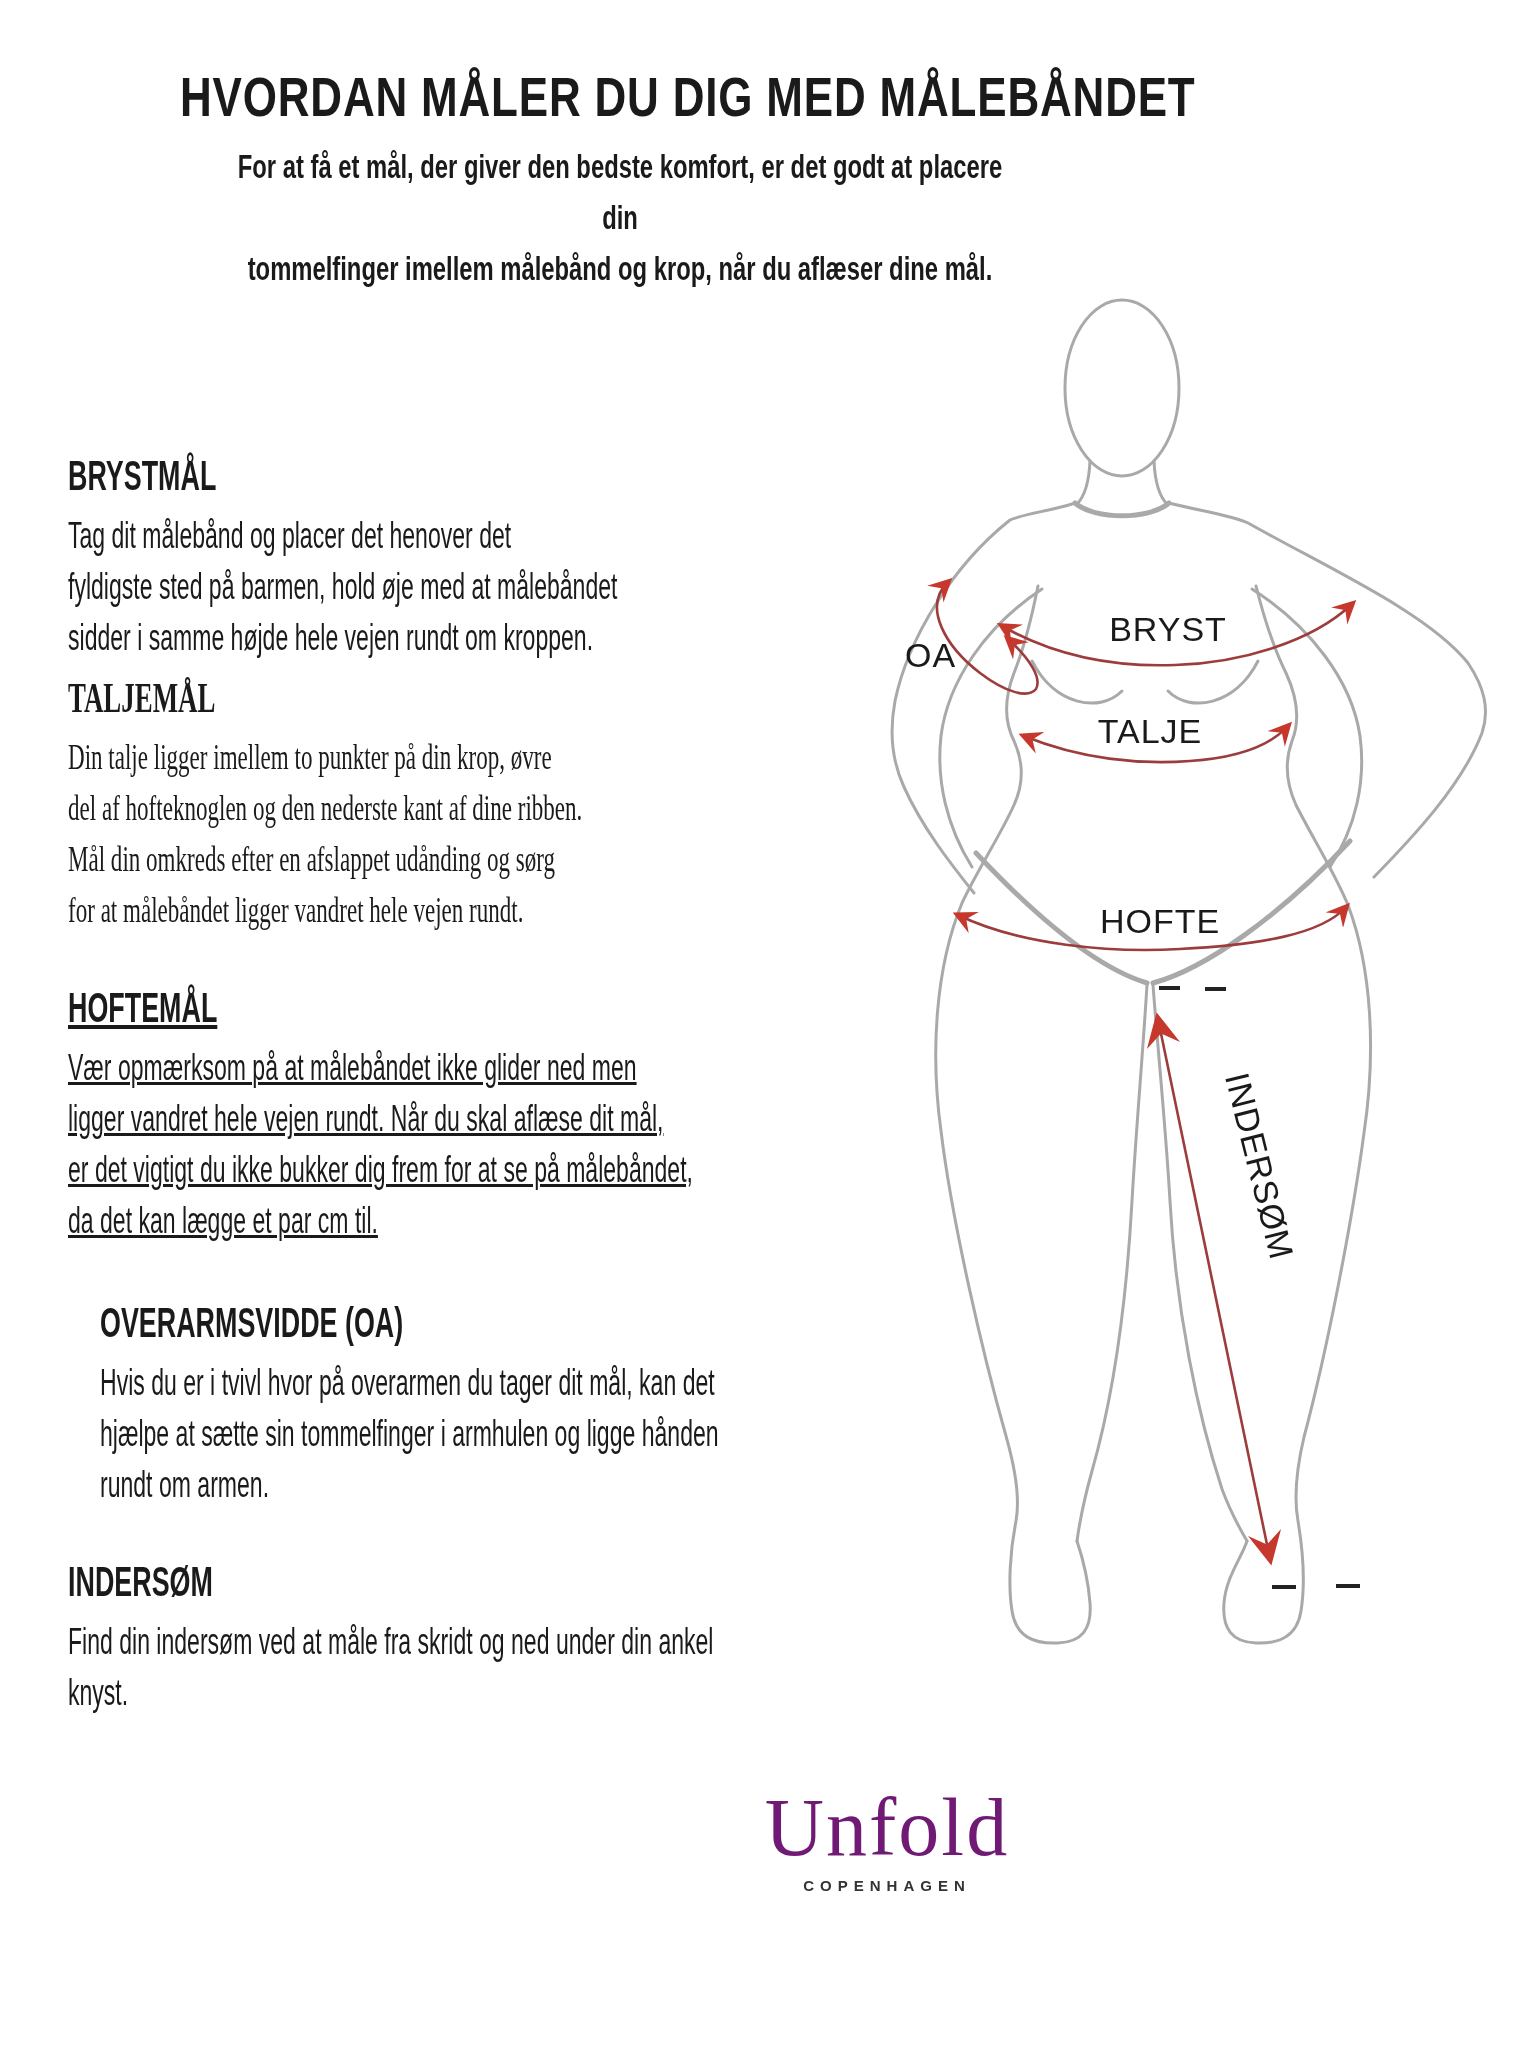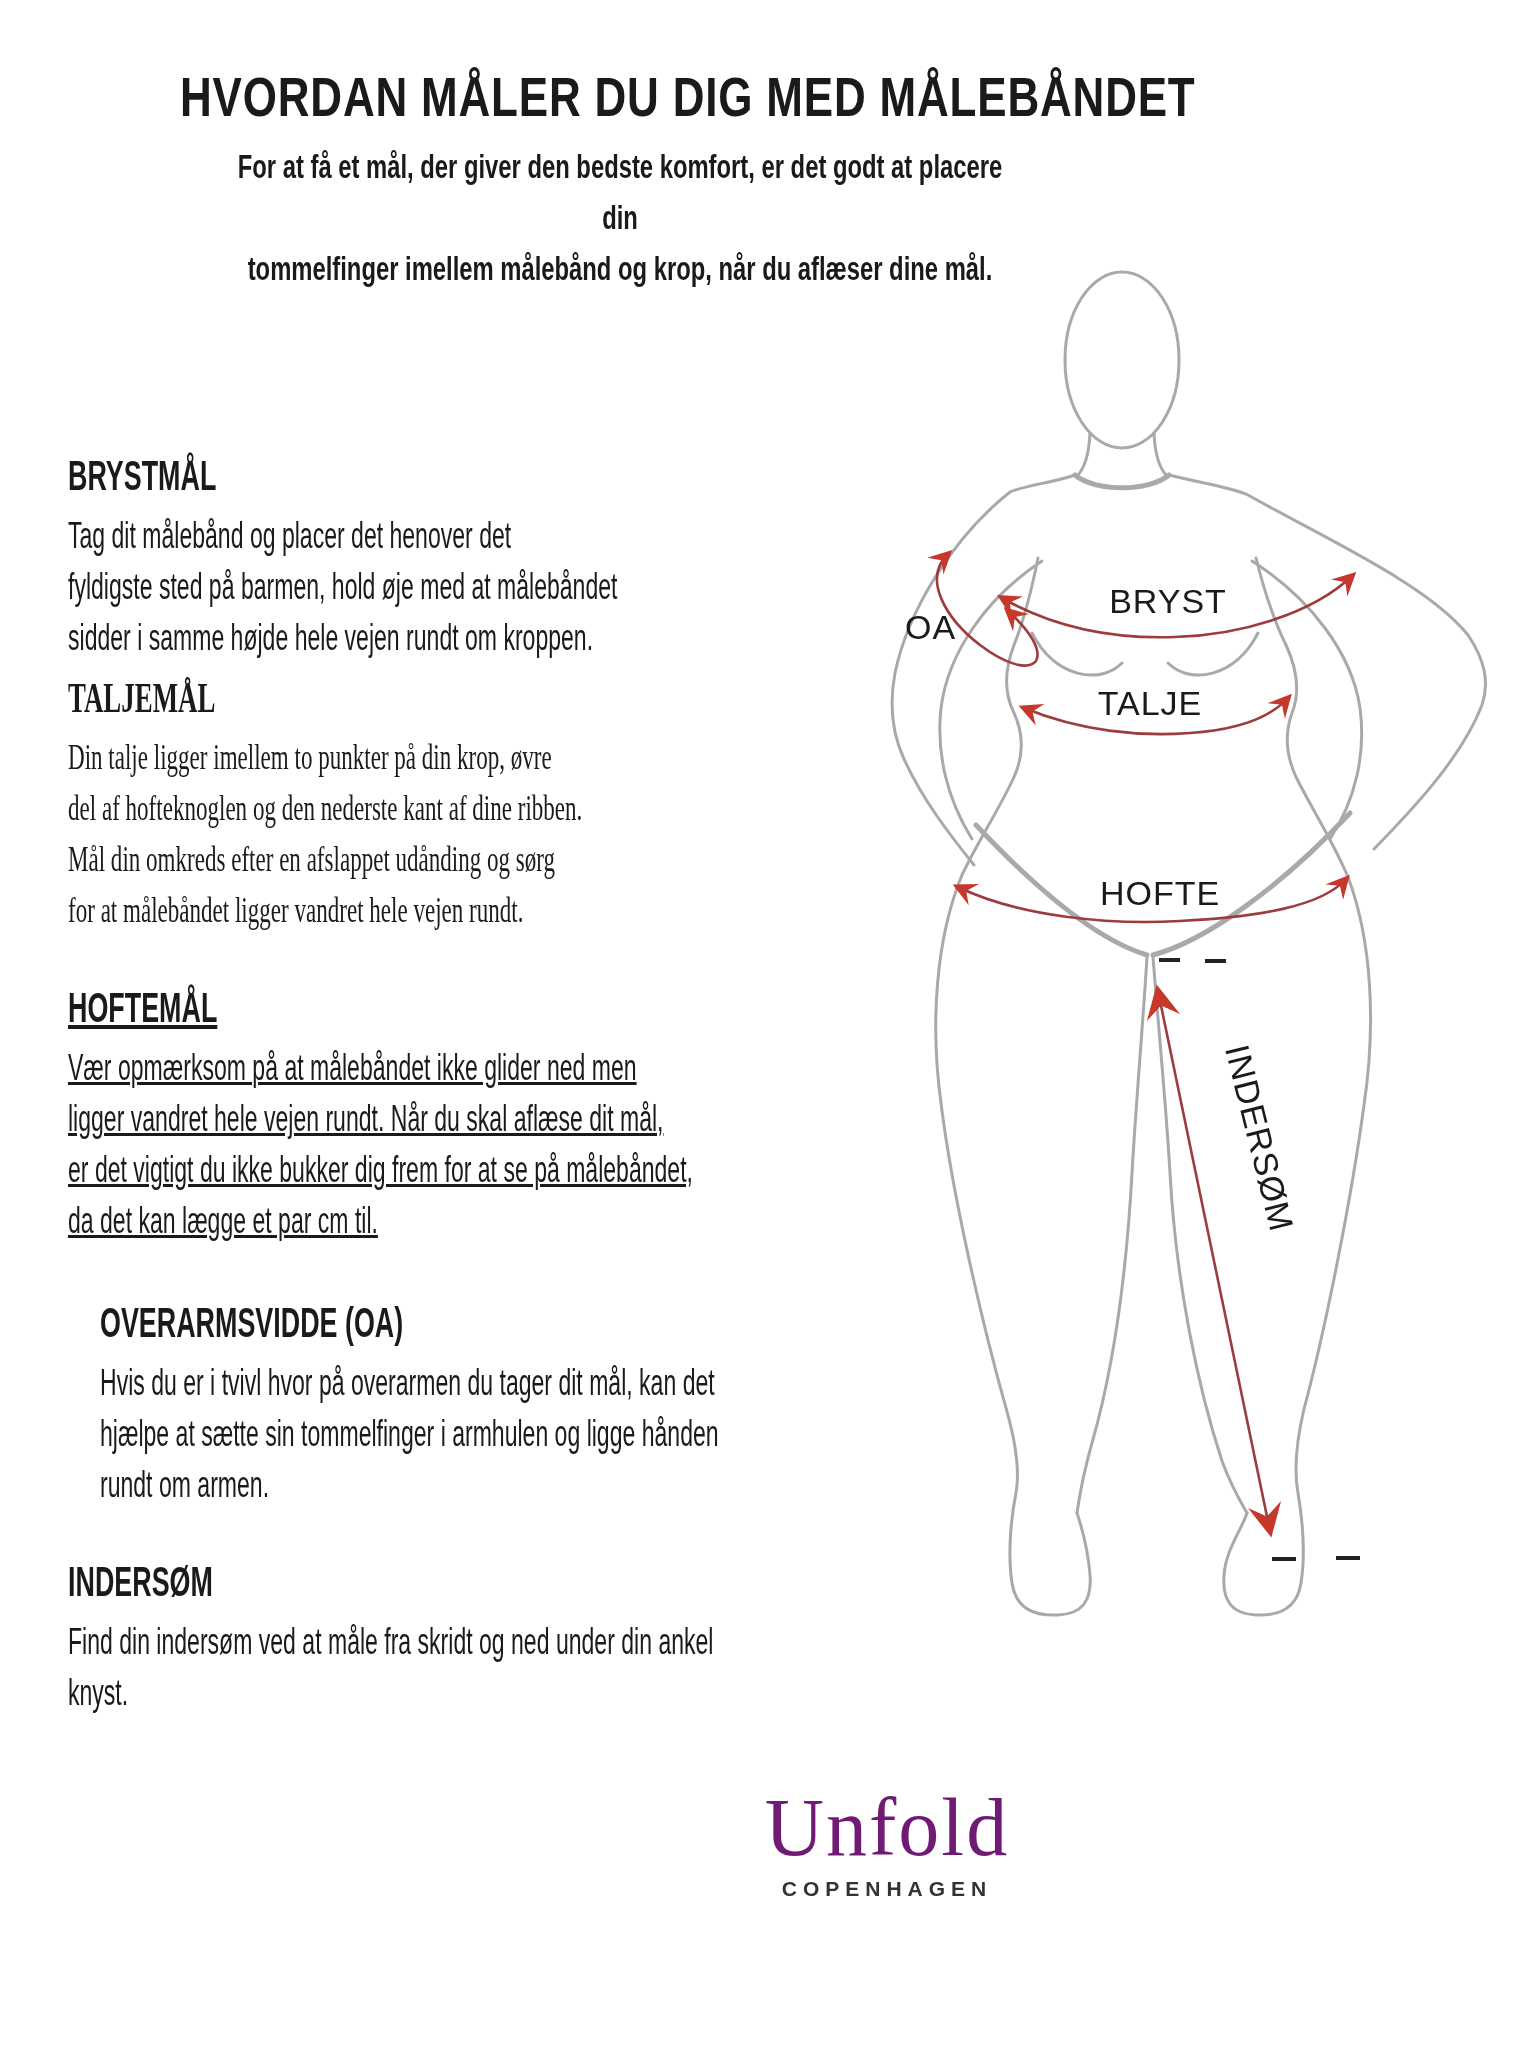--- a/index.html
+++ b/index.html
@@ -27,34 +27,34 @@
   .sec p{margin-top:10px;font-size:36px;font-weight:400;line-height:1.42;
     white-space:pre;width:1250px;
     transform:scaleX(.64);transform-origin:left top;}
   #sec-bryst{top:404px;margin-top:48px;}
   #sec-talje{top:674px;font-family:Liberation Serif, serif;}
   #sec-hofte{top:984px;text-decoration:underline;}
   #sec-oa{top:1299px;margin-left:32px;}
   #sec-indersom{top:1558px;}
 
   
-  #figure-wrap{left:820px;top:164px;width:706px;height:1440px;}
+  #figure-wrap{left:820px;top:192px;width:706px;height:1440px;}
   .bodyline{stroke:var(--body_outline);fill:none;stroke-width:3;stroke-linecap:round;}
   .bodyline-thick{stroke:var(--body_outline);fill:none;stroke-width:5;stroke-linecap:round;}
   .mline{stroke:var(--measure_line);fill:none;stroke-width:2.6;stroke-linecap:round;}
   .mark{stroke:#222;stroke-width:4;stroke-linecap:butt;}
   .figlabel{font-family:"Liberation Sans",sans-serif;font-size:34px;fill:var(--text);
     letter-spacing:1px;}
   .arrfill{fill:var(--arrowhead);}
 
   
   #logo{left:687px;top:1752px;width:400px;text-align:center;}
   #logo-name{font-family:"Liberation Serif","DejaVu Serif",serif;font-size:82px;
     font-weight:400;color:#701a75;letter-spacing:2px;}
-  #logo-sub{margin-top:2px;font-size:21px;font-weight:700;letter-spacing:6px;color:#333;}
+  #logo-sub{margin-top:2px;font-size:15px;font-weight:700;letter-spacing:6px;color:#333;}
 </style>
 </head>
 <body>
 
 <div class="abs" id="title-block">
   <div id="page-title">HVORDAN MÅLER DU DIG MED MÅLEBÅNDET</div>
   <div id="page-subtitle">For at få et mål, der giver den bedste komfort, er det godt at placere din
 tommelfinger imellem målebånd og krop, når du aflæser dine mål.</div>
 </div>
 

